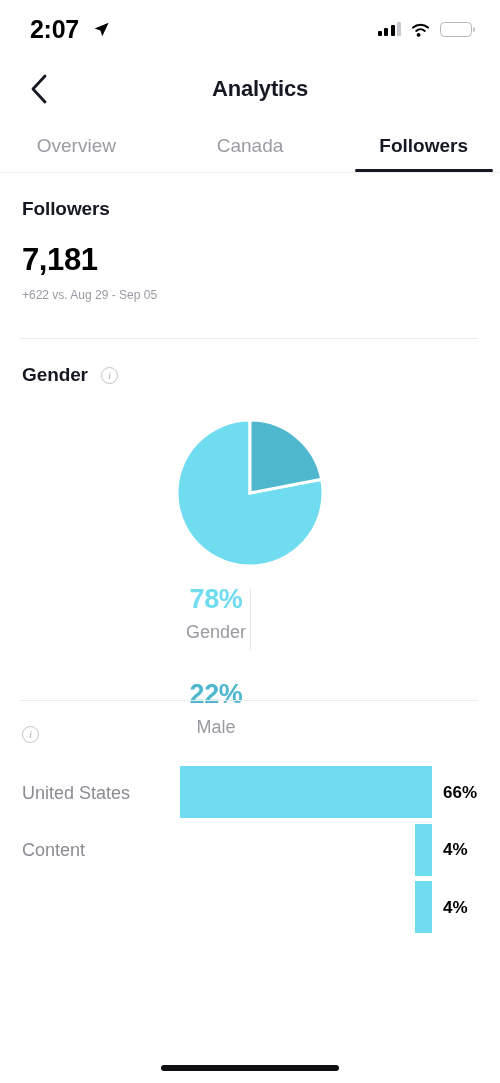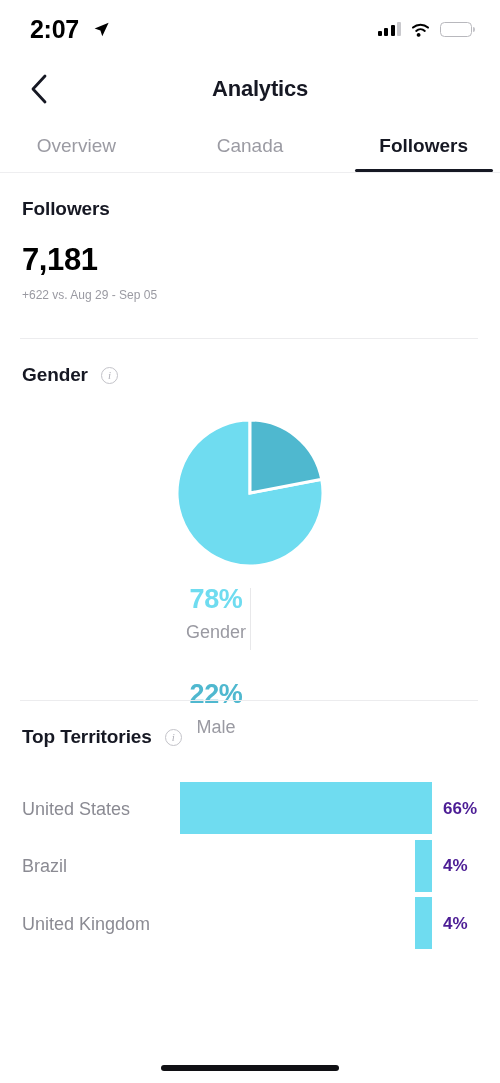--- a/index.html
+++ b/index.html
@@ -260,21 +260,21 @@
     width: 1px;
     height: 62px;
     background: #e8e8ea;
   }
 
   
   .territories-title { position: absolute; top: 726px; left: 22px; }
 
   .territories {
     position: absolute;
-    top: 780px;
+    top: 764px;
     left: 0;
     width: 500px;
   }
   .terr-row {
     position: relative;
     height: 57.5px;
   }
   .terr-name {
     position: absolute;
     left: 22px;
@@ -290,21 +290,21 @@
     height: 52px;
     background: #6FDCF0;
   }
   .terr-pct {
     position: absolute;
     left: 443px;
     top: 50%;
     transform: translateY(-50%);
     font-size: 17px;
     font-weight: 600;
-    color: #4c1d95;
+    color: #000000;
     white-space: nowrap;
   }
 
   
   .home-indicator {
     position: absolute;
     bottom: 12px;
     left: 50%;
     transform: translateX(-50%);
     width: 178px;
@@ -395,37 +395,35 @@
     <div class="legend-col">
       <span class="legend-pct" id="pct-male" style="color: rgb(79, 184, 207); margin-top: 36px;">22%</span>
       <span class="legend-label">Male</span>
     </div>
     <span class="legend-sep"></span>
   </div>
 
   <div class="divider" style="top:700px"></div>
 
   <div class="territories-title title-row">
-    <span class="section-title">Top Territories</span>
     <span class="info-icon">i</span>
   </div>
 
   <div class="territories" id="territories-list">
       <div class="terr-row">
         <span class="terr-name">United States</span>
         <span class="terr-bar" style="width: 252px; left: 180px; background: rgb(111, 220, 240);"></span>
         <span class="terr-pct">66%</span>
       </div>
       <div class="terr-row">
-        <span class="terr-name">Brazil</span>
+        <span class="terr-name">Content</span>
         <span class="terr-bar" style="width: 17px; left: 415px; background: rgb(111, 220, 240);"></span>
         <span class="terr-pct">4%</span>
       </div>
       <div class="terr-row">
-        <span class="terr-name">United Kingdom</span>
         <span class="terr-bar" style="width: 17px; left: 415px; background: rgb(111, 220, 240);"></span>
         <span class="terr-pct">4%</span>
       </div>
     </div>
 
   <div class="home-indicator"></div>
 
 </div>
 
 </body></html>

